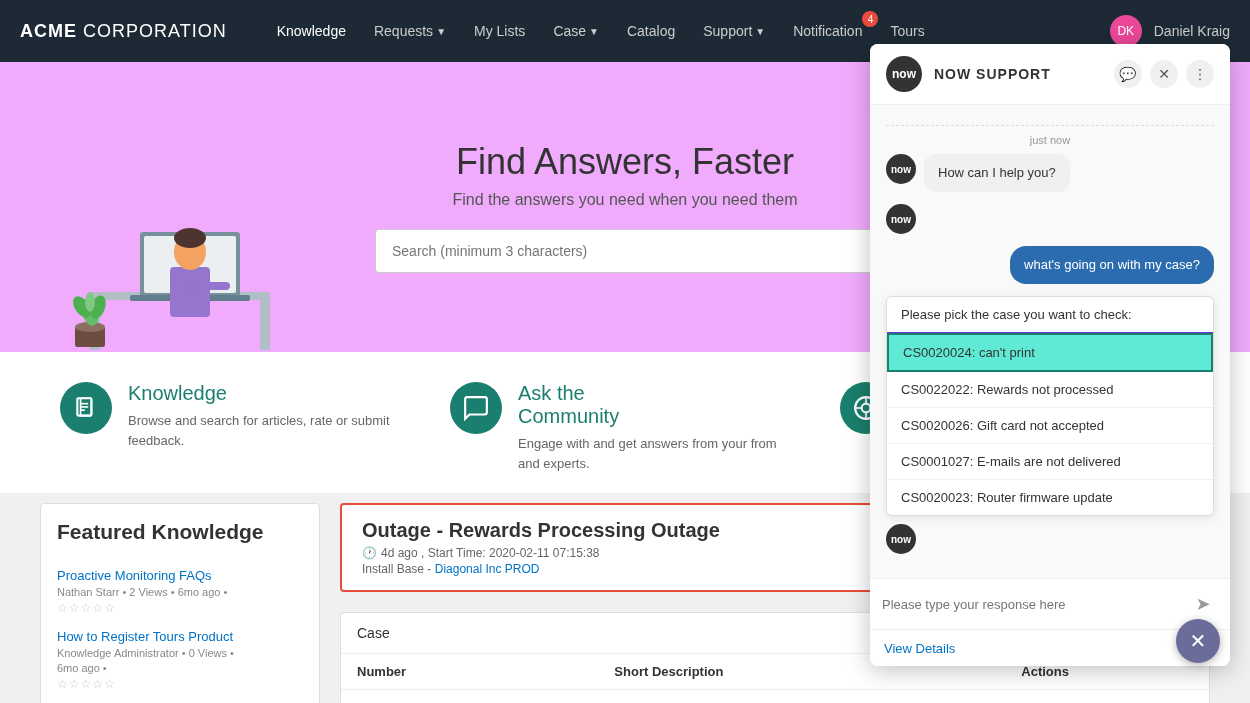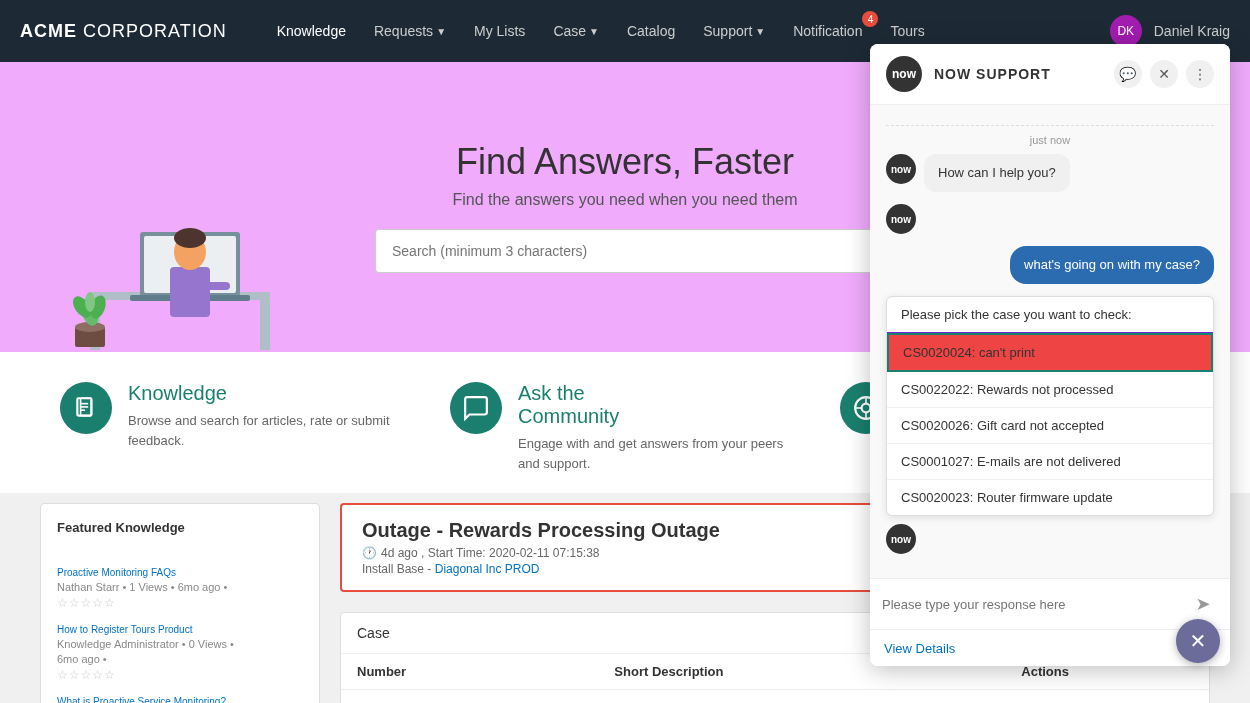--- a/index.html
+++ b/index.html
@@ -58,21 +58,21 @@
       align-items: center;
       justify-content: center;
       position: absolute;
       top: -6px;
       right: -6px;
     }
     .avatar {
       width: 32px;
       height: 32px;
       border-radius: 50%;
-      background: #a21caf;
+      background: #ec4899;
       overflow: hidden;
       display: flex;
       align-items: center;
       justify-content: center;
       color: #fff;
       font-size: 12px;
     }
     .user-name { color: #ccc; font-size: 14px; }
 
     
@@ -166,31 +166,31 @@
     
     .featured-knowledge {
       width: 280px;
       background: #fff;
       border: 1px solid #ddd;
       border-radius: 4px;
       padding: 16px;
       flex-shrink: 0;
     }
     .featured-knowledge h4 {
-      font-size: 13px;
+      font-size: 21px;
       font-weight: 600;
-      margin-bottom: 32px;
+      margin-bottom: 24px;
       color: #333;
     }
     .fk-item {
       margin-bottom: 14px;
     }
     .fk-title {
       color: #0072c6;
-      font-size: 10px;
+      font-size: 13px;
       cursor: pointer;
       margin-bottom: 3px;
     }
     .fk-meta {
       font-size: 11px;
       color: #888;
       margin-bottom: 3px;
     }
     .stars { color: #ccc; font-size: 12px; letter-spacing: 1px; }
 
@@ -400,21 +400,21 @@
     }
     .chat-dropdown-option {
       padding: 10px 14px;
       font-size: 13px;
       color: #333;
       cursor: pointer;
       border-bottom: 1px solid #f0f0f0;
     }
     .chat-dropdown-option.selected {
       border: 2px solid #1a7f6e;
-      background: #ef4444;
+      background: #5eead4;
       font-weight: 500;
     }
     .chat-dropdown-option:last-child { border-bottom: none; }
     .chat-footer {
       display: flex;
       align-items: center;
       padding: 10px 12px;
       border-top: 1px solid #eee;
       background: #fff;
       gap: 8px;
@@ -546,21 +546,21 @@
     </div>
   </div>
   <div class="feature-card">
     <div class="feature-icon community">
       <svg width="26" height="26" viewBox="0 0 24 24" fill="none" xmlns="http://www.w3.org/2000/svg">
         <path d="M20 2H4c-1.1 0-2 .9-2 2v18l4-4h14c1.1 0 2-.9 2-2V4c0-1.1-.9-2-2-2z" stroke="white" stroke-width="2" fill="none"></path>
       </svg>
     </div>
     <div class="feature-text">
       <h3>Ask the<br>Community</h3>
-      <p>Engage with and get answers from your peers and support.</p>
+      <p>Engage with and get answers from your from and experts.</p>
     </div>
   </div>
   <div class="feature-card">
     <div class="feature-icon help">
       <svg width="26" height="26" viewBox="0 0 24 24" fill="none" xmlns="http://www.w3.org/2000/svg">
         <circle cx="12" cy="12" r="10" stroke="white" stroke-width="2" fill="none"></circle>
         <circle cx="12" cy="12" r="4" stroke="white" stroke-width="2" fill="none"></circle>
         <line x1="12" y1="2" x2="12" y2="8" stroke="white" stroke-width="1.5"></line>
         <line x1="12" y1="16" x2="12" y2="22" stroke="white" stroke-width="1.5"></line>
         <line x1="2" y1="12" x2="8" y2="12" stroke="white" stroke-width="1.5"></line>
@@ -575,21 +575,21 @@
 </div>
 
 <div class="bottom-section">
 
   <div class="featured-knowledge">
     <h4>Featured Knowledge</h4>
     <div class="fk-item">
       <div class="fk-title">Proactive Monitoring FAQs</div>
       <div class="fk-meta">
         <span>Nathan Starr</span> •
-        <span> 1 Views</span> •
+        <span> 2 Views</span> •
         <span> 6mo ago</span> •
       </div>
       <div class="stars">☆☆☆☆☆</div>
     </div>
     <div class="fk-item">
       <div class="fk-title">How to Register Tours Product</div>
       <div class="fk-meta">
         <span>Knowledge Administrator</span> • <span>0 Views</span> •
       </div>
       <div class="fk-meta"><span>6mo ago</span> •</div>

